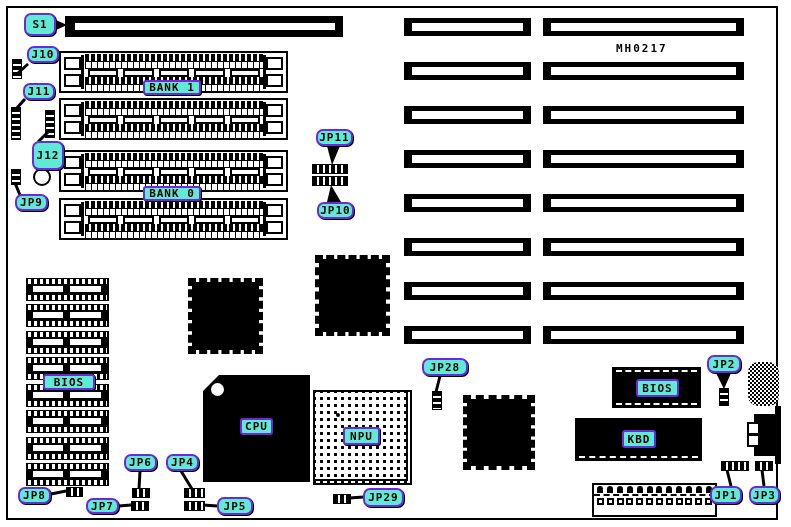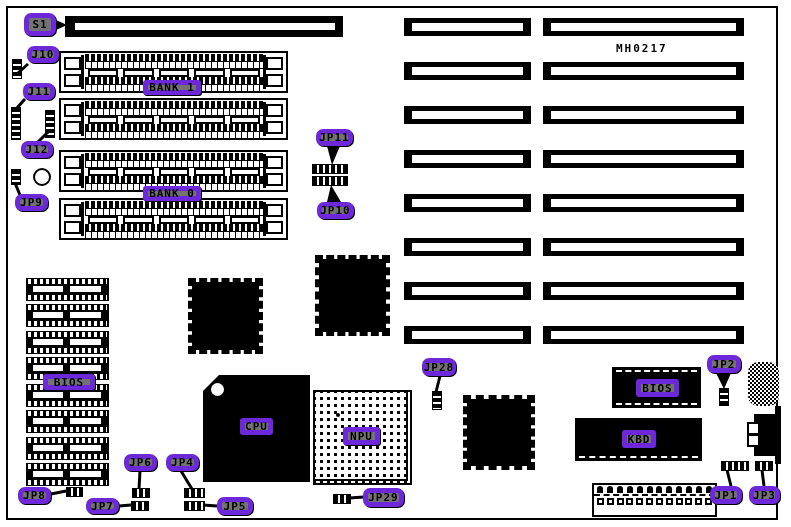--- a/index.html
+++ b/index.html
@@ -2,21 +2,21 @@
 <html><head>
 <meta charset="utf-8">
 <style>
   html,body{margin:0;padding:0;background:#fff;}
   .board{position:relative;width:791px;height:527px;background:#fff;overflow:hidden;
          font-family:"DejaVu Sans Mono",monospace;color:#000;}
   .frame{position:absolute;left:6px;top:6px;width:768px;height:510px;border:2px solid #000;}
   .abs{position:absolute;box-sizing:border-box;}
 
   
-  .callout,.taglabel{position:absolute;box-sizing:border-box;border:5px solid #6d28d9;background:#737373;
+  .callout,.taglabel{position:absolute;box-sizing:border-box;border:2px solid #6d28d9;background:#5eead4;
      font:bold 11px "DejaVu Sans Mono",monospace;letter-spacing:1px;display:flex;align-items:center;
      justify-content:center;z-index:6;box-shadow:1px 1px 0 #000;white-space:nowrap;text-align:center;}
   .callout{border-radius:7px;}
   .taglabel{border-radius:3px;}
 
   
   .slot{position:absolute;height:18px;background:#000;}
   .slot .si{position:absolute;left:8px;right:8px;top:5px;bottom:5px;background:#fff;}
   .sL{left:404px;width:127px;}
   .sR{left:543px;width:201px;}
@@ -358,25 +358,25 @@
   <div class="jumph" style="left:131px;top:501px;width:16px"></div>
   <div class="jumph" style="left:184px;top:488px;width:19px"></div>
   <div class="jumph" style="left:184px;top:501px;width:19px"></div>
   <div class="jumph" style="left:333px;top:494px;width:16px"></div>
   <div class="jumph" style="left:721px;top:461px;width:26px"></div>
   <div class="jumph" style="left:755px;top:461px;width:16px"></div>
 
   <div class="callout" style="left:24px;top:13px;width:32px;height:23px">S1</div>
   <div class="callout" style="left:27px;top:46px;width:32px;height:17px">J10</div>
   <div class="callout" style="left:23px;top:83px;width:32px;height:17px">J11</div>
-  <div class="callout" style="left:21px;top:141px;width:32px;height:17px">J12</div>
+  <div class="callout" style="left:32px;top:141px;width:32px;height:29px">J12</div>
   <div class="callout" style="left:15px;top:194px;width:33px;height:17px">JP9</div>
   <div class="callout" style="left:316px;top:129px;width:37px;height:17px">JP11</div>
   <div class="callout" style="left:317px;top:202px;width:37px;height:17px">JP10</div>
-  <div class="callout" style="left:422px;top:358px;width:34px;height:18px">JP28</div>
+  <div class="callout" style="left:422px;top:358px;width:46px;height:18px">JP28</div>
   <div class="callout" style="left:707px;top:355px;width:34px;height:18px">JP2</div>
   <div class="callout" style="left:18px;top:487px;width:33px;height:17px">JP8</div>
   <div class="callout" style="left:86px;top:498px;width:33px;height:16px">JP7</div>
   <div class="callout" style="left:124px;top:454px;width:33px;height:17px">JP6</div>
   <div class="callout" style="left:166px;top:454px;width:33px;height:17px">JP4</div>
   <div class="callout" style="left:217px;top:497px;width:36px;height:18px">JP5</div>
   <div class="callout" style="left:363px;top:488px;width:41px;height:19px">JP29</div>
   <div class="callout" style="left:710px;top:486px;width:32px;height:18px">JP1</div>
   <div class="callout" style="left:749px;top:486px;width:31px;height:18px">JP3</div>
 

